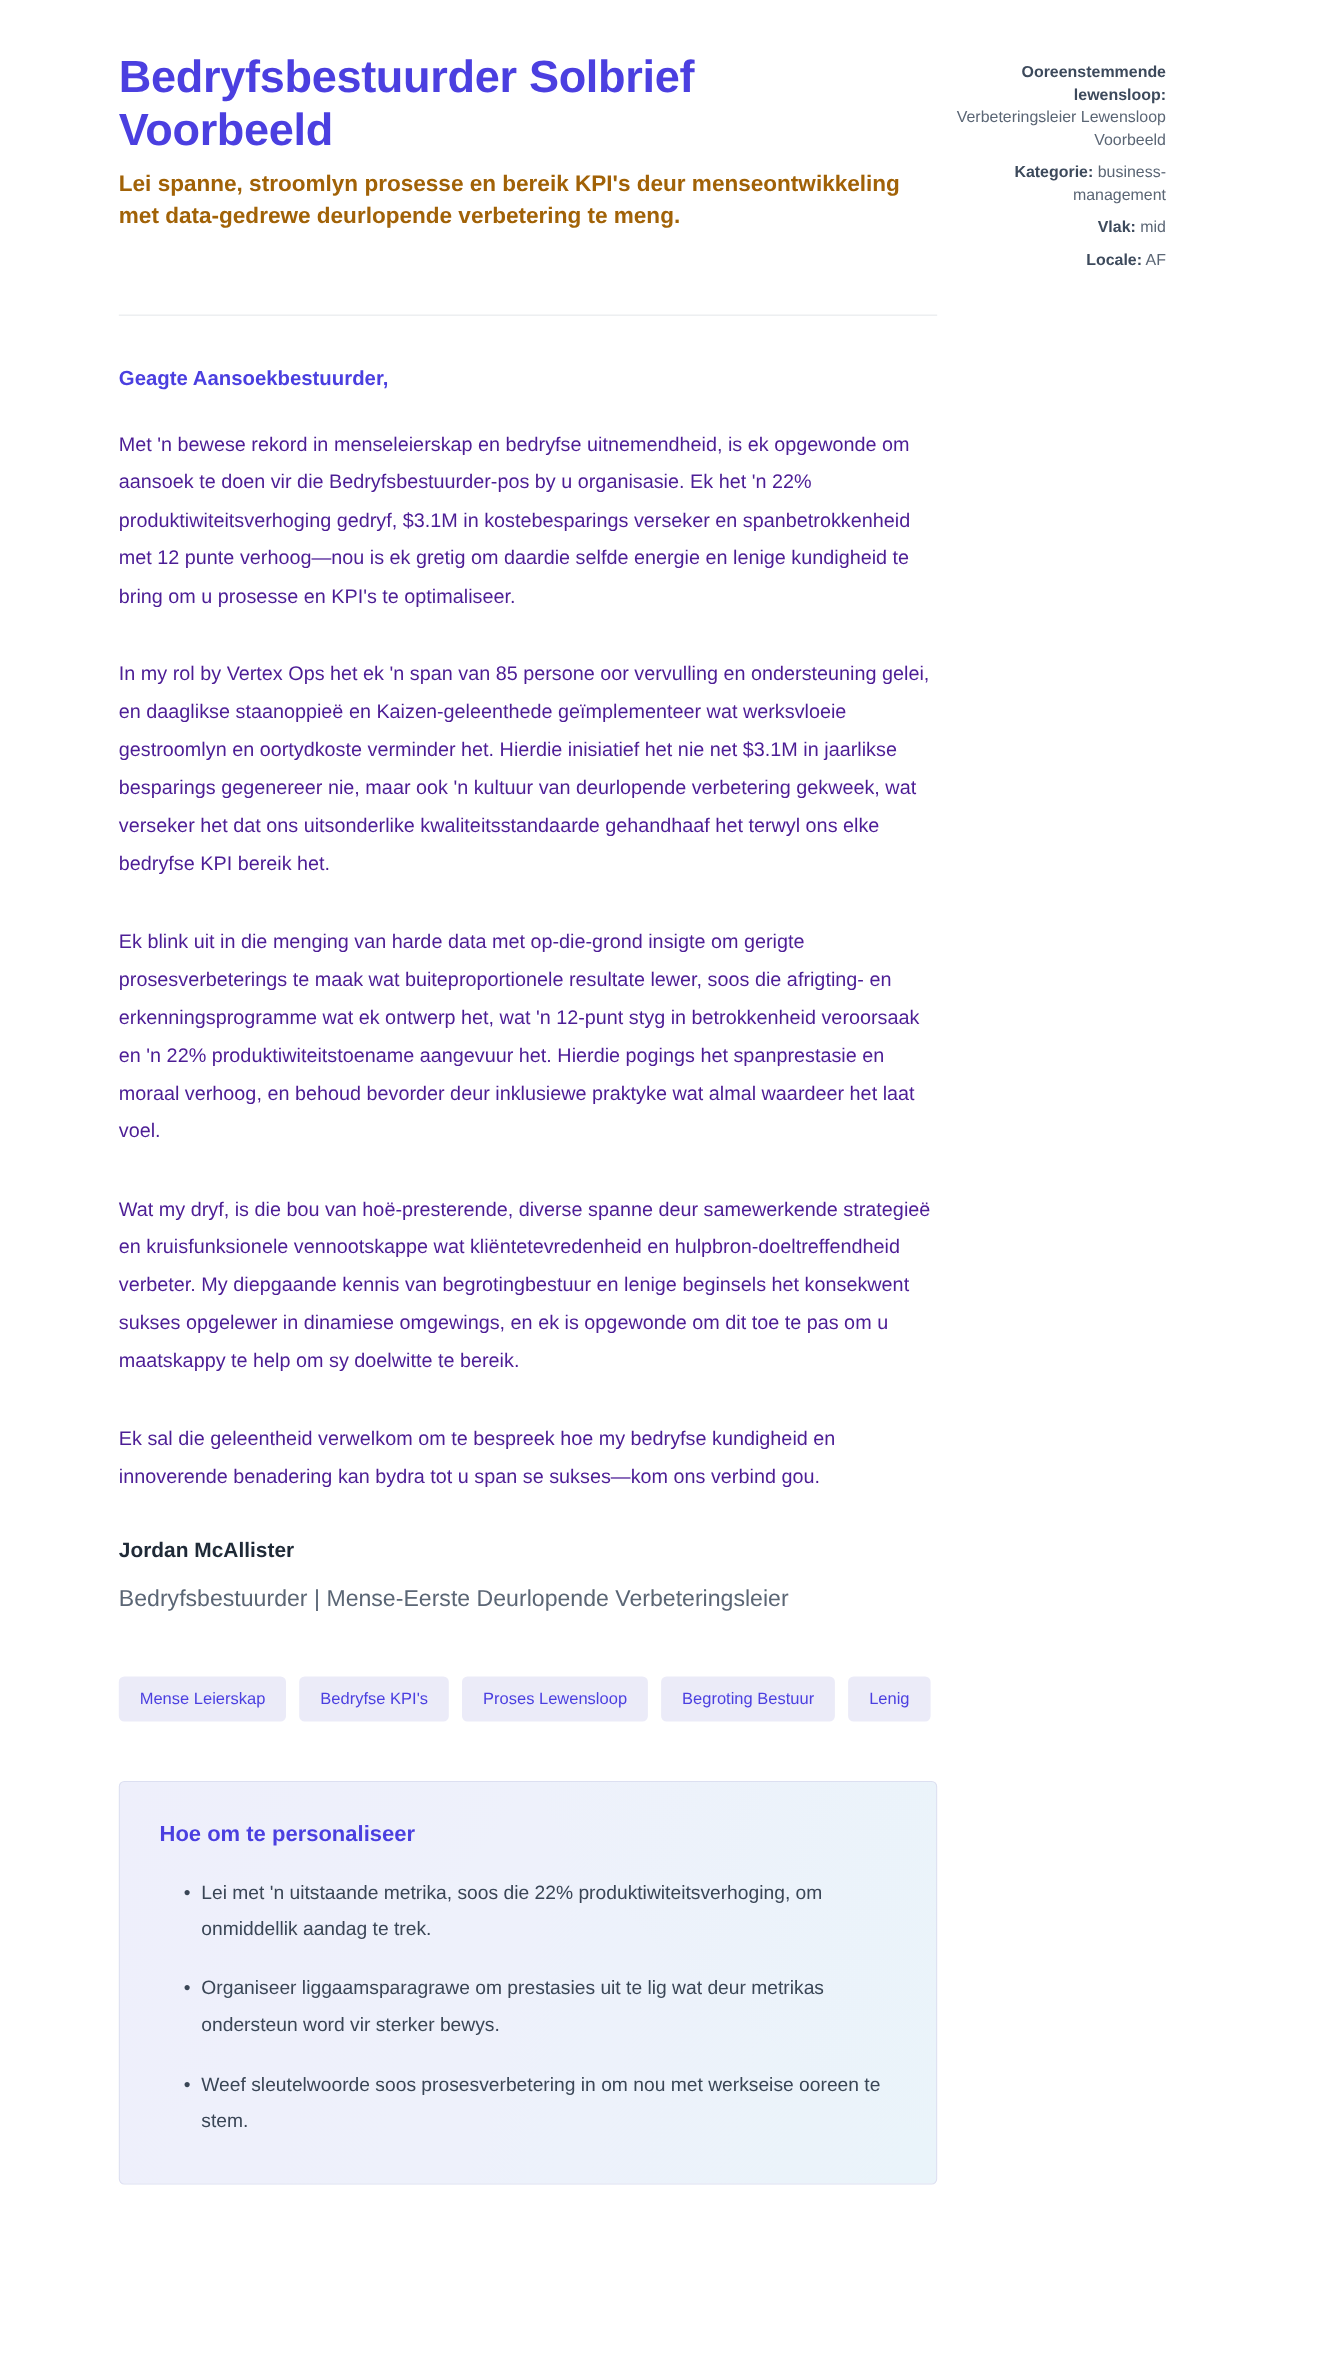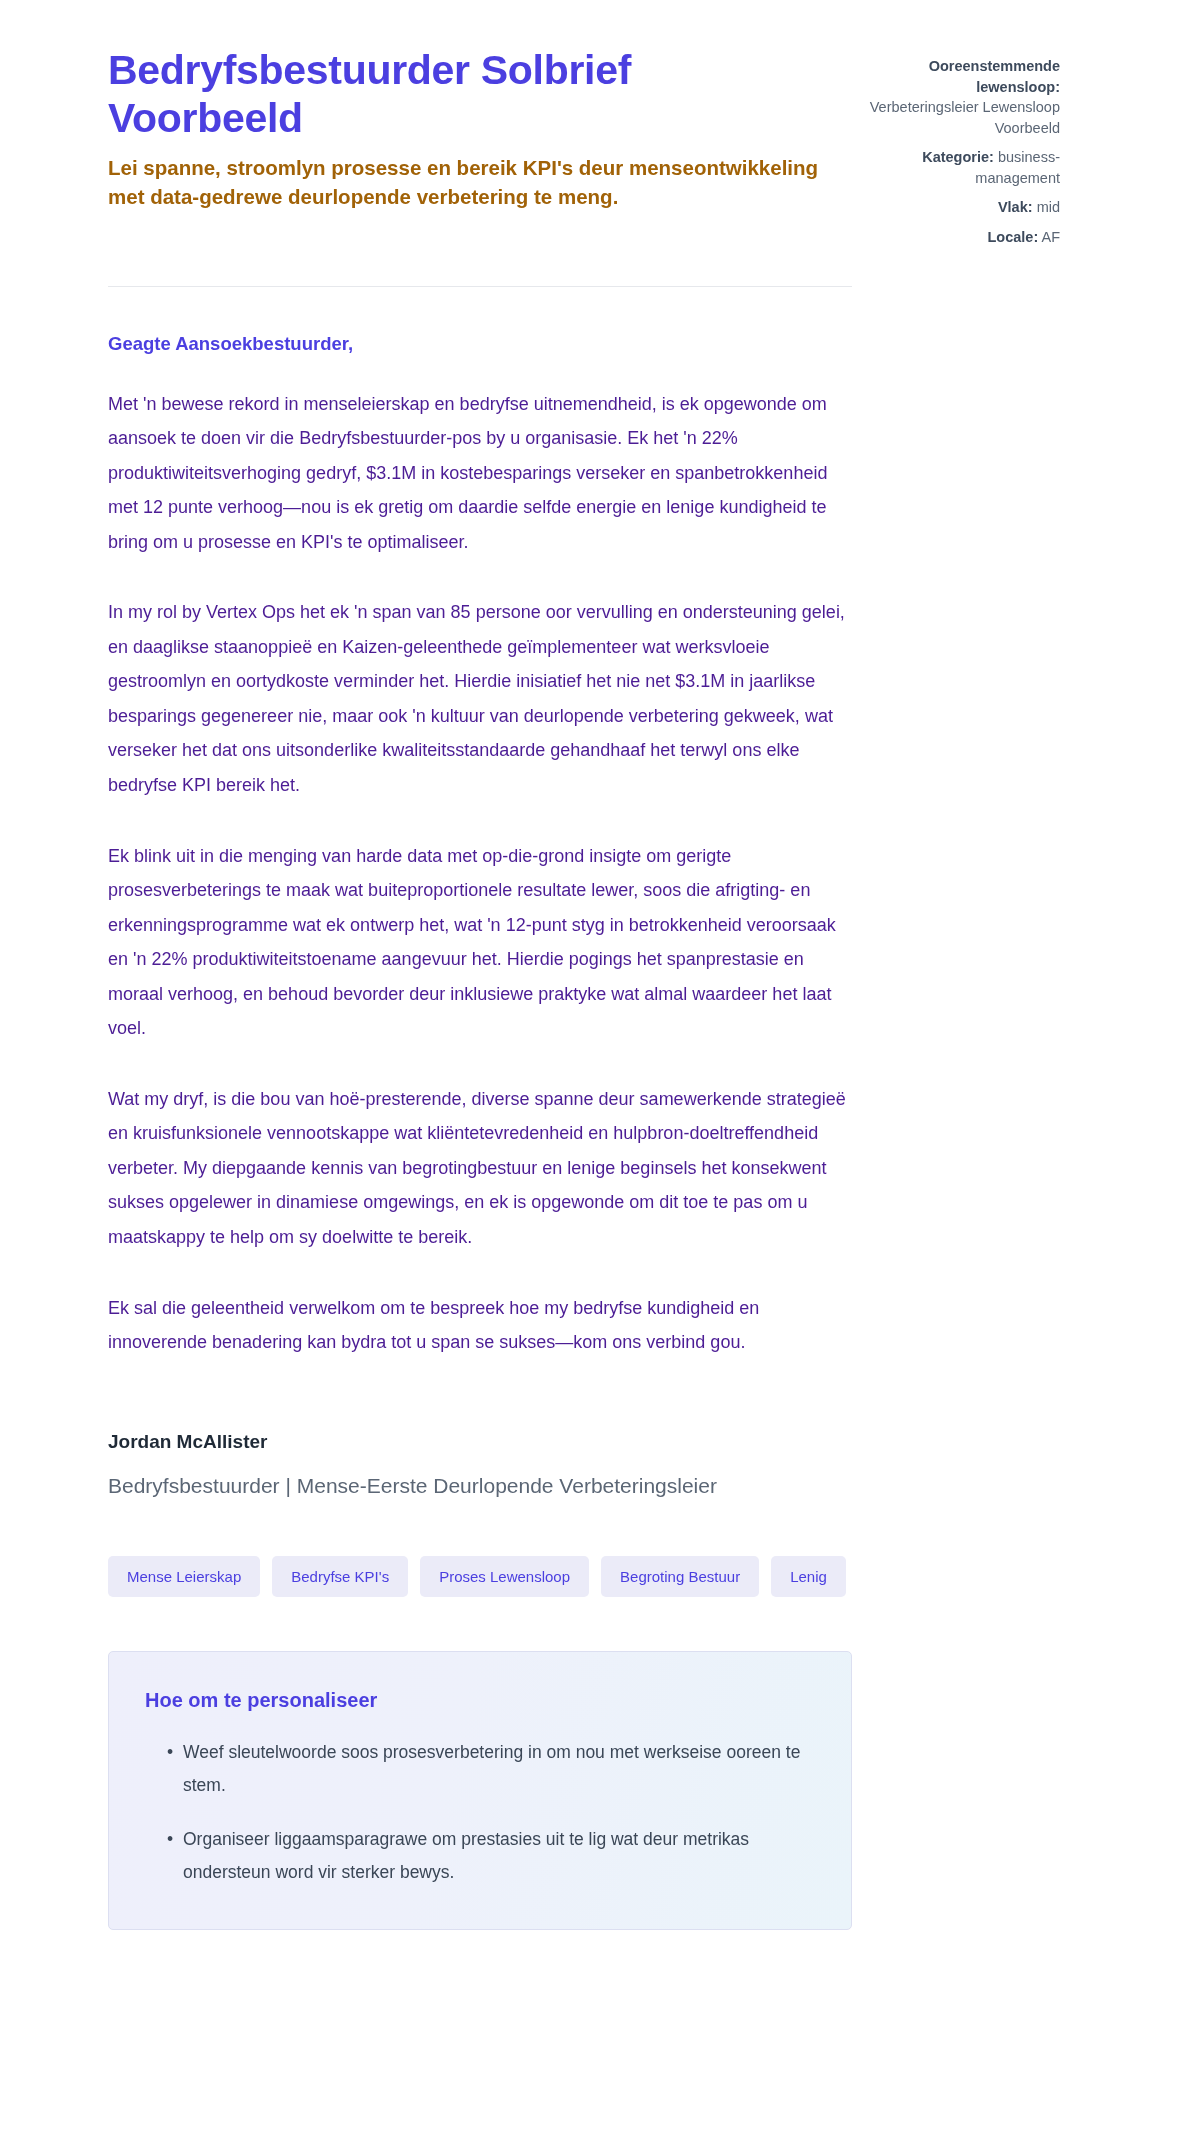--- a/index.html
+++ b/index.html
@@ -83,21 +83,21 @@
   }
 
   .para {
     margin: 0 0 36px 0;
     font-size: 18px;
     line-height: 1.92;
     color: #4c1d95;
   }
 
   
-  .signature { margin-top: 68px; }
+  .signature { margin-top: 36px; }
   .sign-name {
     margin: 0;
     font-size: 19px;
     font-weight: 700;
     color: #1f2a37;
     line-height: 1.5;
   }
   .sign-role {
     margin: 14px 0 0 0;
     font-size: 21px;
@@ -214,18 +214,19 @@
     <span class="tag">Mense Leierskap</span>
     <span class="tag">Bedryfse KPI's</span>
     <span class="tag">Proses Lewensloop</span>
     <span class="tag">Begroting Bestuur</span>
     <span class="tag">Lenig</span>
   </div>
 
   <div class="callout">
     <h2 class="callout-title">Hoe om te personaliseer</h2>
     <ul class="callout-list">
+      <li>Lei met 'n uitstaande metrika, soos die 22% produktiwiteitsverhoging, om onmiddellik aandag te trek.</li>
+      <li>Organiseer liggaamsparagrawe om prestasies uit te lig wat deur metrikas ondersteun word vir sterker bewys.</li>
       <li>Weef sleutelwoorde soos prosesverbetering in om nou met werkseise ooreen te stem.</li>
-      <li>Organiseer liggaamsparagrawe om prestasies uit te lig wat deur metrikas ondersteun word vir sterker bewys.</li>
     </ul>
   </div>
 
 </div>
 
 </body></html>

